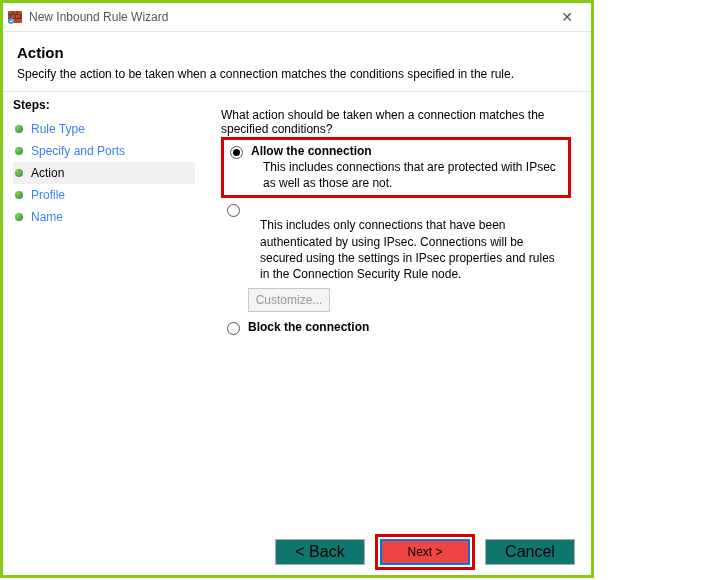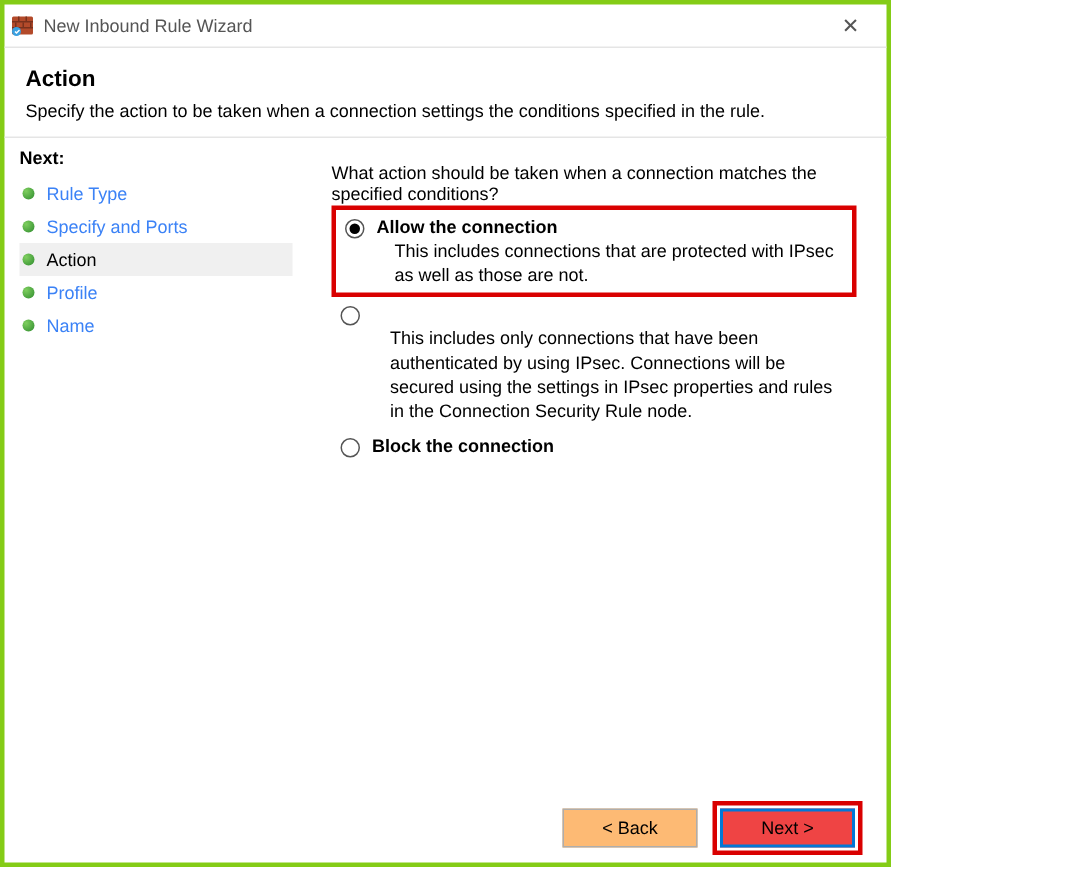--- a/index.html
+++ b/index.html
@@ -157,25 +157,25 @@
     display: flex;
     align-items: center;
     justify-content: flex-end;
     padding-right: 16px;
     gap: 10px;
   }
   .btn {
     width: 88px;
     height: 24px;
     border: 1px solid #adadad;
-    background: #fdba74;
+    background: #0f766e;
     display: flex;
     align-items: center;
     justify-content: center;
-    font-size: 12px;
+    font-size: 16px;
     cursor: default;
   }
   .btn-next-wrap {
     border: 3px solid #d90000;
     padding: 2px;
   }
   .btn-next {
     border: 2px solid #0078d7;
     background: #ef4444;
     width: 86px;
@@ -205,27 +205,27 @@
         <circle cx="4" cy="12" r="3" fill="#3aa0e0"></circle>
         <path d="M3 12 L4 13 L6 11" stroke="#fff" stroke-width="1" fill="none"></path>
       </svg>
     </span>
     <span class="title">New Inbound Rule Wizard</span>
     <span class="close">✕</span>
   </div>
 
   <div class="header">
     <div class="heading">Action</div>
-    <div class="subheading">Specify the action to be taken when a connection settings the conditions specified in the rule.</div>
+    <div class="subheading">Specify the action to be taken when a connection matches the conditions specified in the rule.</div>
   </div>
 
   <div class="body">
 
     <div class="steps-panel">
-      <div class="steps-title">Next:</div>
+      <div class="steps-title">Steps:</div>
 
       <div class="step">
         <span class="bullet"></span>
         <span>Rule Type</span>
       </div>
       <div class="step">
         <span class="bullet"></span>
         <span>Specify and Ports</span>
       </div>
       <div class="step current">
@@ -253,20 +253,21 @@
             <span class="opt-title">Allow the connection</span>
           </div>
           <div class="opt-desc">This includes connections that are protected with IPsec as well as those are not.</div>
         </div>
 
         <div class="option">
           <div class="row">
             <span class="radio"></span>
           </div>
           <div class="opt-desc">This includes only connections that have been authenticated by using IPsec. Connections will be secured using the settings in IPsec properties and rules in the Connection Security Rule node.</div>
+          <div class="customize">Customize...</div>
         </div>
 
         <div class="option">
           <div class="row">
             <span class="radio"></span>
             <span class="opt-title">Block the connection</span>
           </div>
         </div>
 
       </div>
@@ -274,15 +275,16 @@
       <div style="flex:1"></div>
     </div>
 
   </div>
 
   <div class="footer">
     <div class="btn">&lt; Back</div>
     <div class="btn-next-wrap">
       <div class="btn-next">Next &gt;</div>
     </div>
+    <div class="btn">Cancel</div>
   </div>
 
 </div>
 
 </body></html>

